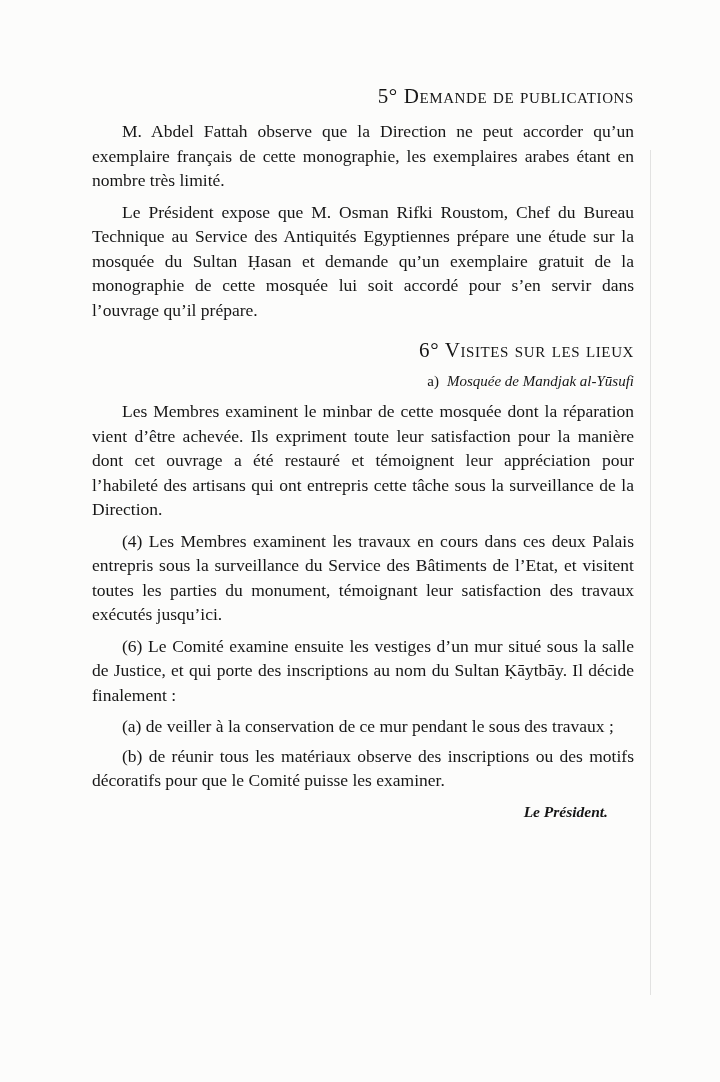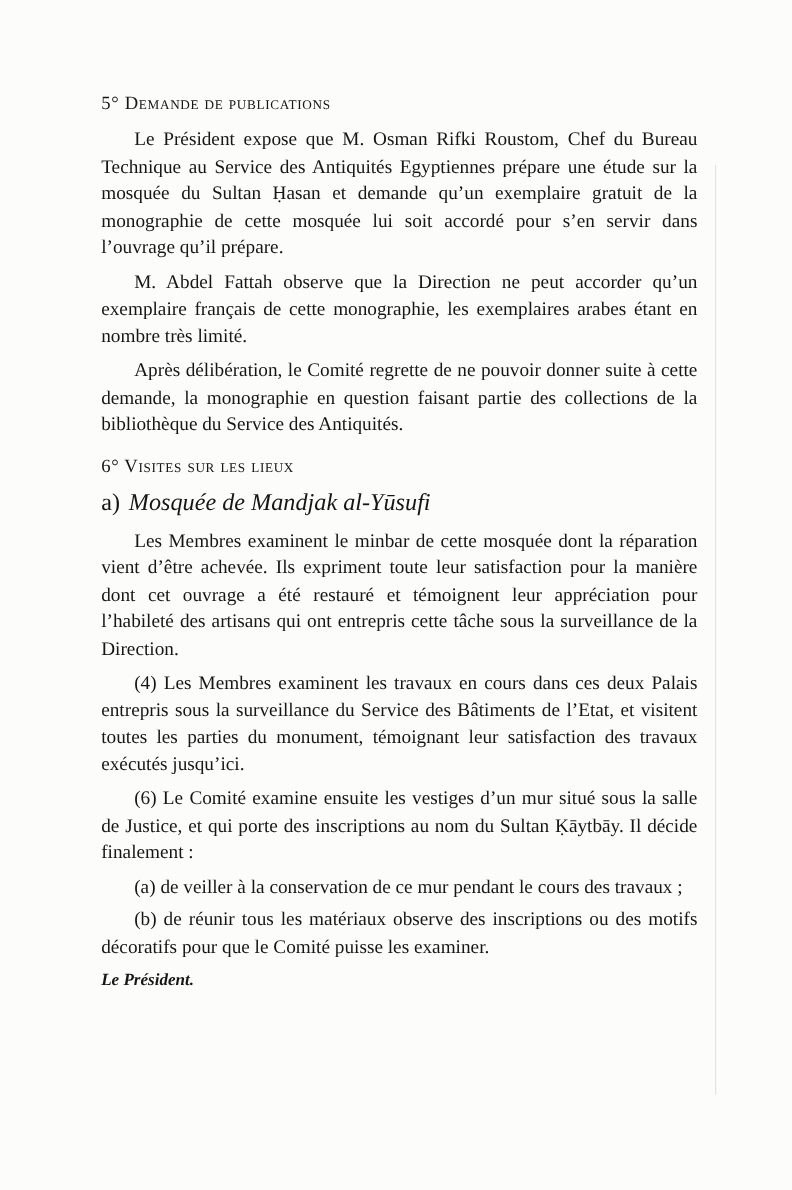--- a/index.html
+++ b/index.html
@@ -22,55 +22,55 @@
       width: 542px;
     }
     .page-number {
       text-align: center;
       font-size: 17px;
       font-weight: bold;
       letter-spacing: 1px;
       margin: 0 0 30px 0;
     }
     .section-heading {
-      text-align: left;
+      text-align: right;
       font-variant: small-caps;
-      font-size: 17px;
+      font-size: 21px;
       letter-spacing: 0.6px;
       margin: 16px 0 10px 0;
       font-weight: normal;
     }
     .section-heading.first {
       margin-top: 0;
     }
     p.body-par {
       margin: 0 0 7px 0;
       font-size: 17.5px;
       line-height: 24.5px;
       text-align: justify;
       text-indent: 30px;
     }
     p.body-par.tight {
       margin-bottom: 5px;
     }
     .subsection-heading {
-      text-align: left;
-      font-size: 22px;
+      text-align: right;
+      font-size: 15px;
       margin: 10px 0 9px 0;
       font-weight: normal;
     }
     .subsection-heading .sub-label {
       font-style: normal;
       margin-right: 8px;
     }
     .subsection-heading .sub-title {
       font-style: italic;
     }
     .signature {
-      text-align: left;
+      text-align: right;
       font-style: italic;
       font-weight: bold;
       font-size: 15.5px;
       margin-top: 10px;
       padding-right: 26px;
     }
     .page-edge {
       position: absolute;
       right: 69px;
       top: 150px;
@@ -80,40 +80,39 @@
     }
   </style>
 </head>
 <body>
 
 <div class="page">
 
 
   <h2 class="section-heading first">5° Demande de publications</h2>
 
+  <p class="body-par">M. Abdel Fattah observe que la Direction ne peut accorder qu’un exemplaire français de cette monographie, les exemplaires arabes étant en nombre très limité.</p>
+
   <p class="body-par">Le Président expose que M. Osman Rifki Roustom, Chef du Bureau Technique au Service des Antiquités Egyptiennes prépare une étude sur la mosquée du Sultan Ḥasan et demande qu’un exemplaire gratuit de la monographie de cette mosquée lui soit accordé pour s’en servir dans l’ouvrage qu’il prépare.</p>
 
-  <p class="body-par">M. Abdel Fattah observe que la Direction ne peut accorder qu’un exemplaire français de cette monographie, les exemplaires arabes étant en nombre très limité.</p>
-
-  <p class="body-par">Après délibération, le Comité regrette de ne pouvoir donner suite à cette demande, la monographie en question faisant partie des collections de la bibliothèque du Service des Antiquités.</p>
 
   <h2 class="section-heading">6° Visites sur les lieux</h2>
 
   <div class="subsection-heading">
     <span class="sub-label">a)</span><span class="sub-title">Mosquée de Mandjak al-Yūsufi</span>
   </div>
 
   <p class="body-par">Les Membres examinent le minbar de cette mosquée dont la réparation vient d’être achevée.  Ils expriment toute leur satisfaction pour la manière dont cet ouvrage a été restauré et témoignent leur appréciation pour l’habileté des artisans qui ont entrepris cette tâche sous la surveillance de la Direction.</p>
 
 
   <p class="body-par">(4)  Les Membres examinent les travaux en cours dans ces deux Palais entrepris sous la surveillance du Service des Bâtiments de l’Etat, et visitent toutes les parties du monument, témoignant leur satisfaction des travaux exécutés jusqu’ici.</p>
 
   <p class="body-par">(6)  Le Comité examine ensuite les vestiges d’un mur situé sous la salle de Justice, et qui porte des inscriptions au nom du Sultan Ḳāytbāy.  Il décide finalement :</p>
 
-  <p class="body-par tight">(a)  de veiller à la conservation de ce mur pendant le cours des travaux ;</p>
+  <p class="body-par tight">(a)  de veiller à la conservation de ce mur pendant le sous des travaux ;</p>
 
   <p class="body-par tight">(b)  de réunir tous les matériaux observe des inscriptions ou des motifs décoratifs pour que le Comité puisse les examiner.</p>
 
   <div class="signature">Le Président.</div>
 
 </div>
 
 <div class="page-edge"></div>
 
 </body></html>

